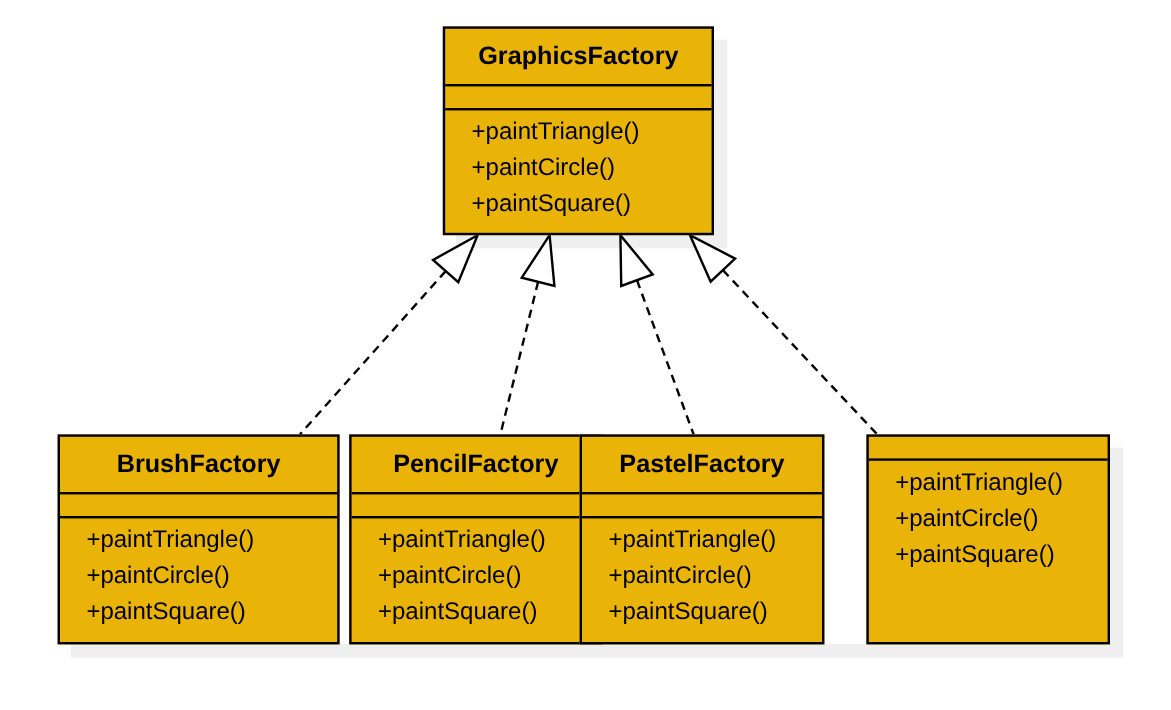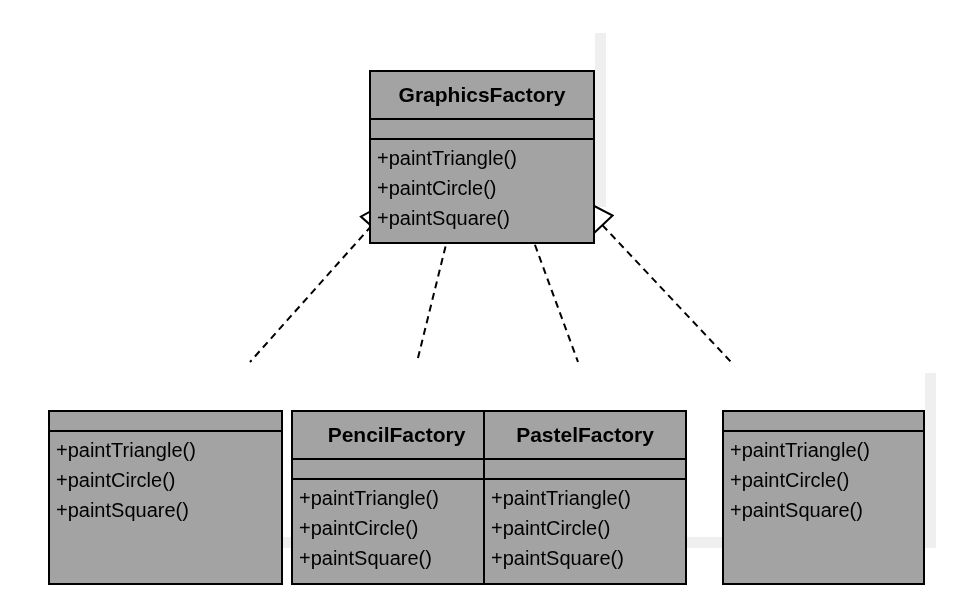--- a/index.html
+++ b/index.html
@@ -35,43 +35,42 @@
   .connectors polygon {
     fill: #ffffff;
     stroke: #000000;
     stroke-width: 2;
     stroke-linejoin: miter;
   }
   .uml-class {
     position: absolute;
     box-sizing: border-box;
     border: 2px solid #000000;
-    background: #a3a3a3;
+    background: #eab308;
     display: flex;
     flex-direction: column;
     color: #000000;
-    margin-top: 48px;
   }
   .uml-title {
     height: 46px;
     border-bottom: 2px solid #000000;
     display: flex;
     align-items: center;
     justify-content: center;
     font-weight: bold;
     font-size: 21px;
     white-space: nowrap;
   }
   .uml-attrs {
     height: 18px;
     border-bottom: 2px solid #000000;
   }
   .uml-methods {
     flex: 1;
-    padding: 3px 0 0 6px;
+    padding: 3px 0 0 22px;
     font-size: 20px;
     line-height: 30px;
     white-space: nowrap;
   }
   
   .box-graphics { left: 369px; top: 22px;  width: 226px; height: 174px; }
   .box-brush    { left: 48px;  top: 362px; width: 235px; height: 175px; }
   .box-pencil   { left: 291px; top: 362px; width: 211px; height: 175px; }
   .box-pastel   { left: 483px; top: 362px; width: 204px; height: 175px; }
   .box-blend    { left: 722px; top: 362px; width: 203px; height: 175px; }
@@ -109,20 +108,21 @@
     <div class="uml-title">GraphicsFactory</div>
     <div class="uml-attrs"></div>
     <div class="uml-methods">
       <div>+paintTriangle()</div>
       <div>+paintCircle()</div>
       <div>+paintSquare()</div>
     </div>
   </div>
 
   <div class="uml-class box-brush">
+    <div class="uml-title">BrushFactory</div>
     <div class="uml-attrs"></div>
     <div class="uml-methods">
       <div>+paintTriangle()</div>
       <div>+paintCircle()</div>
       <div>+paintSquare()</div>
     </div>
   </div>
 
   <div class="uml-class box-pencil">
     <div class="uml-title">PencilFactory</div>

